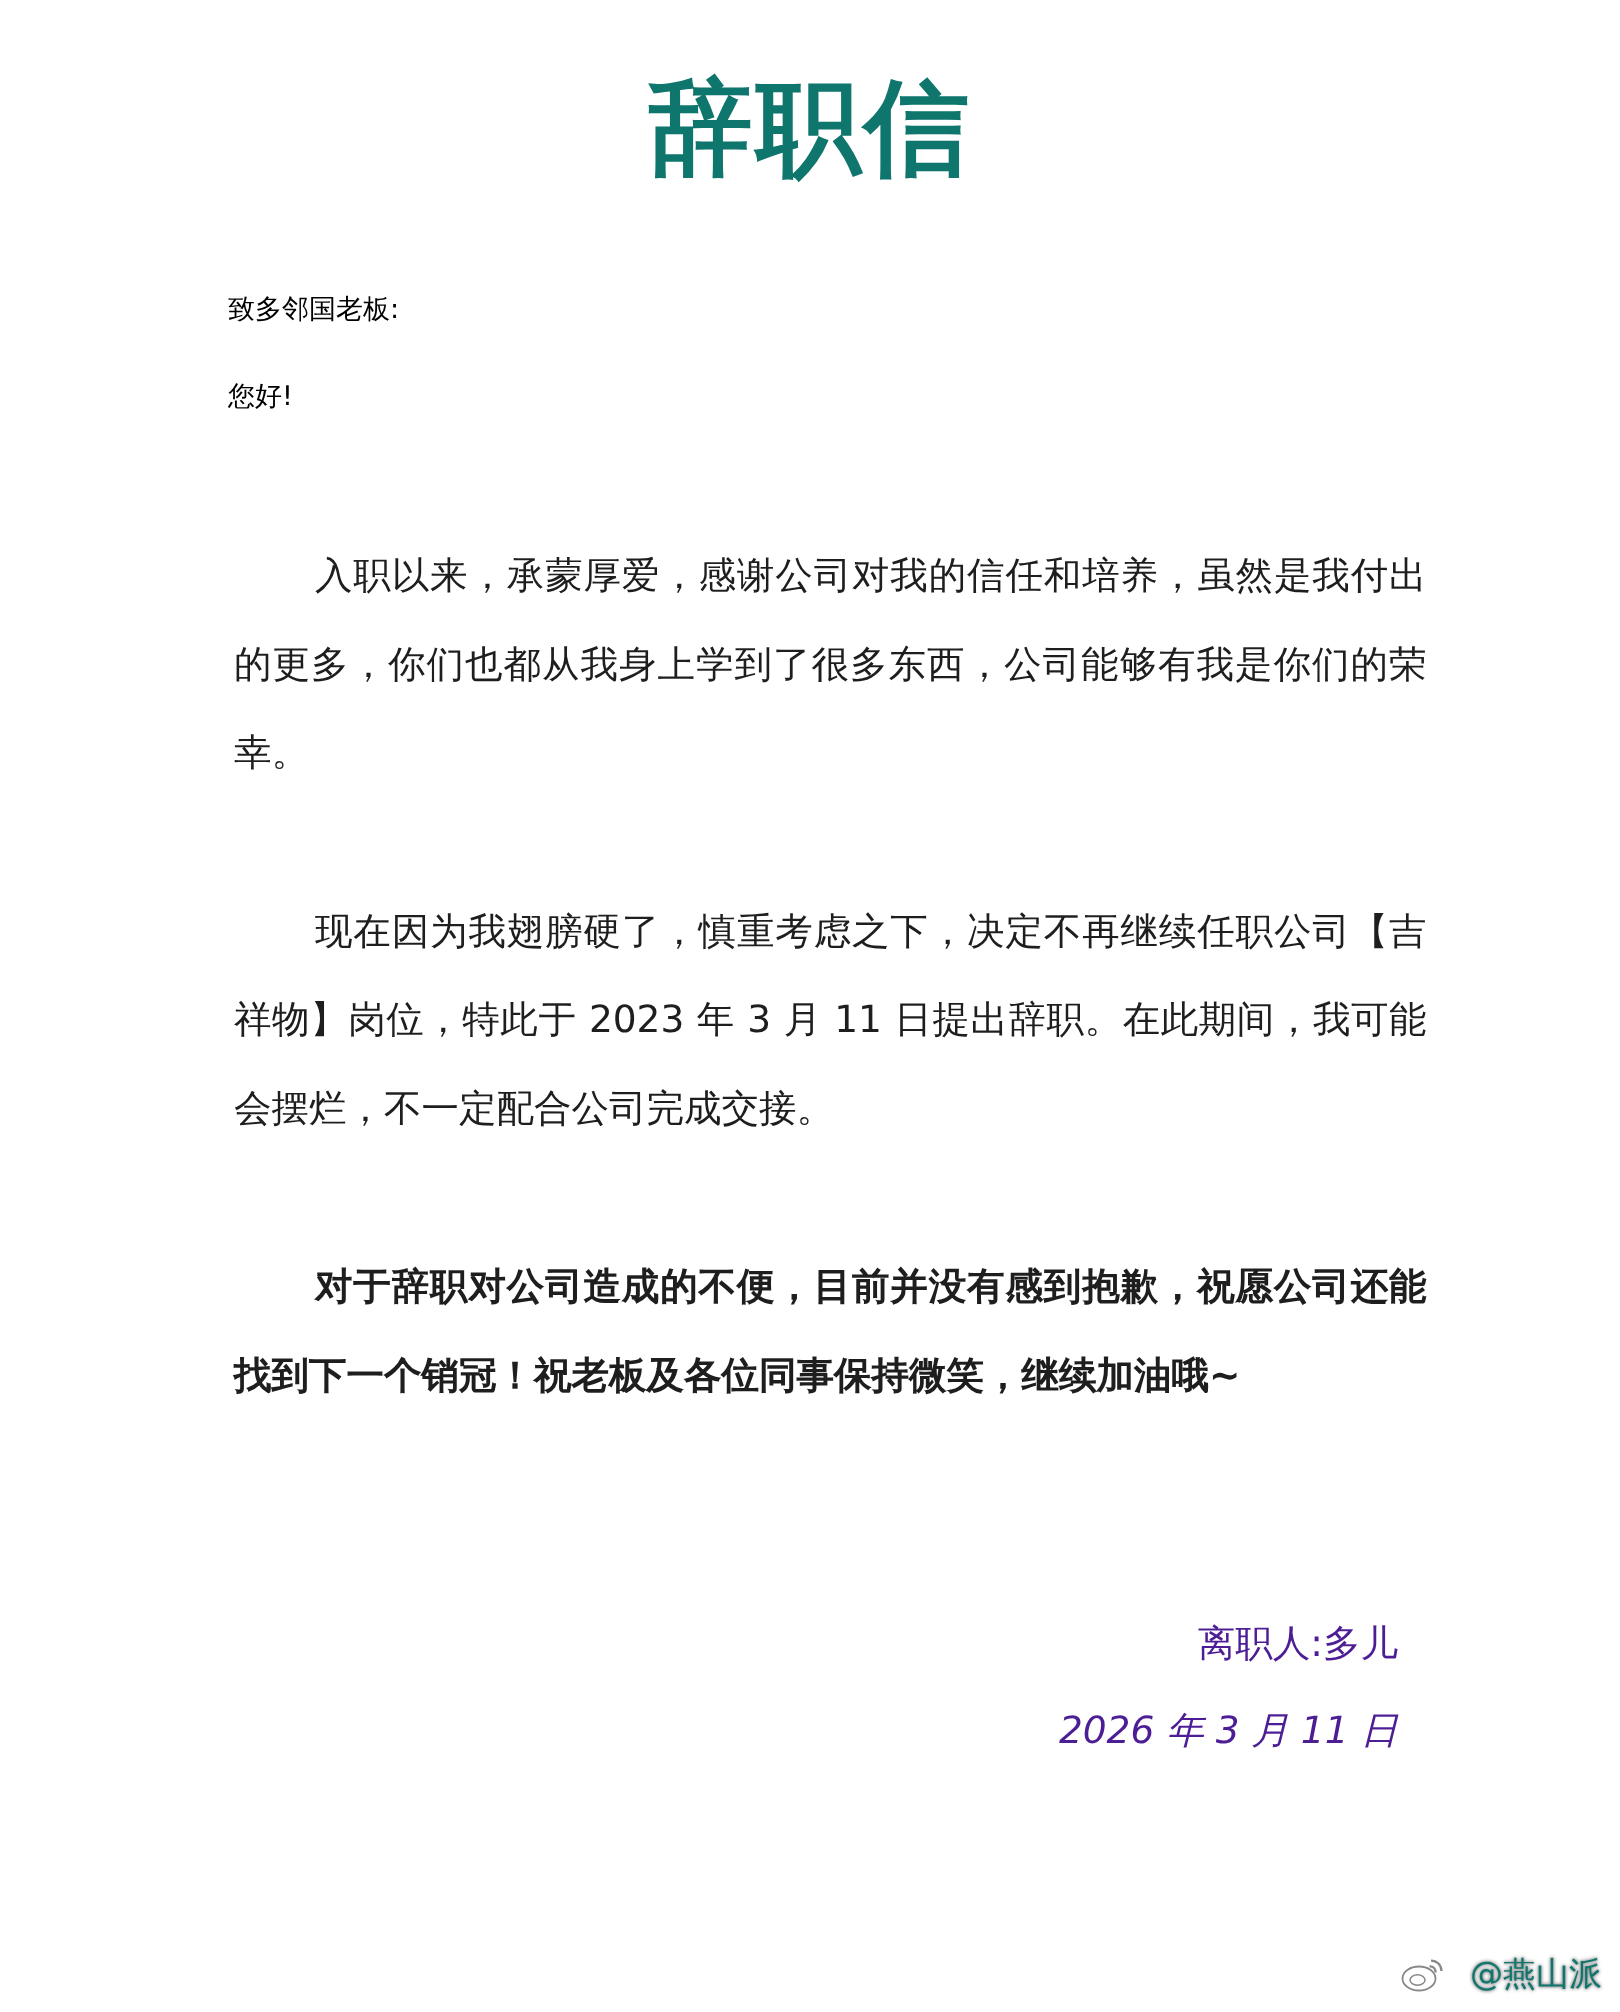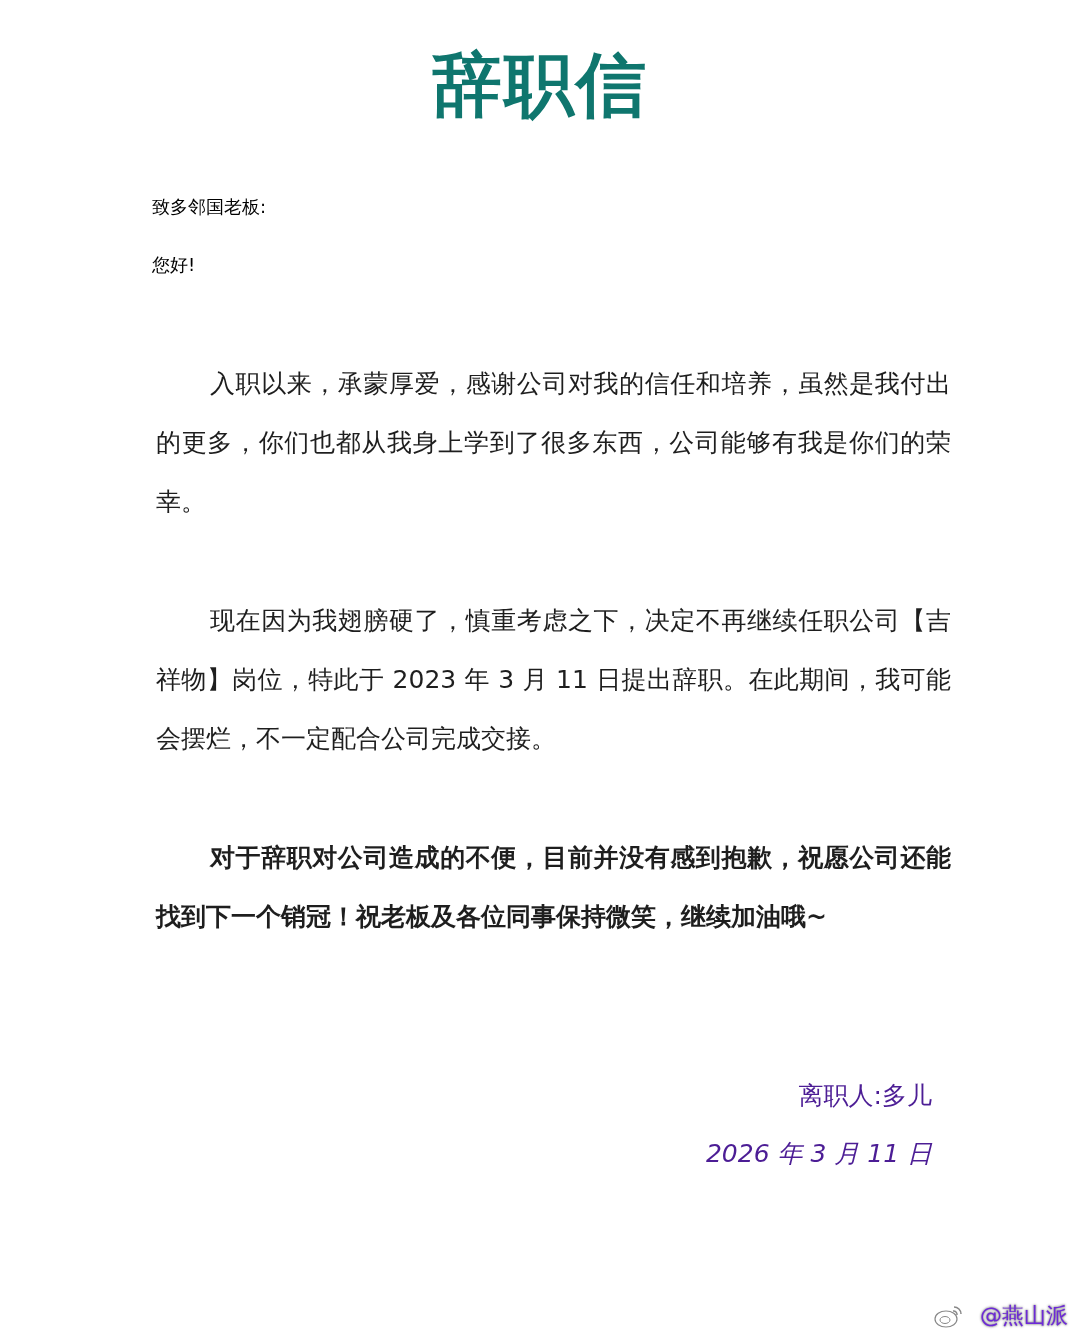--- a/index.html
+++ b/index.html
@@ -32,21 +32,21 @@
     margin-left: 16px;
   }
   .right {
     position: absolute; right: 148px;
     font-size: 25px; line-height: 34px; white-space: nowrap; text-align: right;
     color: #4c1d95;
   }
   .watermark {
     position: absolute; right: 12px; bottom: 10px;
     display: flex; align-items: center; gap: 16px;
-    color: #6d28d9;
+    color: #0f766e;
     font-size: 22px;
     text-shadow: 0 0 2px #777, 0 0 3px #999;
   }
   .weibo-icon { width: 30px; height: 26px; }
 </style>
 </head>
 <body>
 
 <div>
   <div class="title">辞职信</div>

